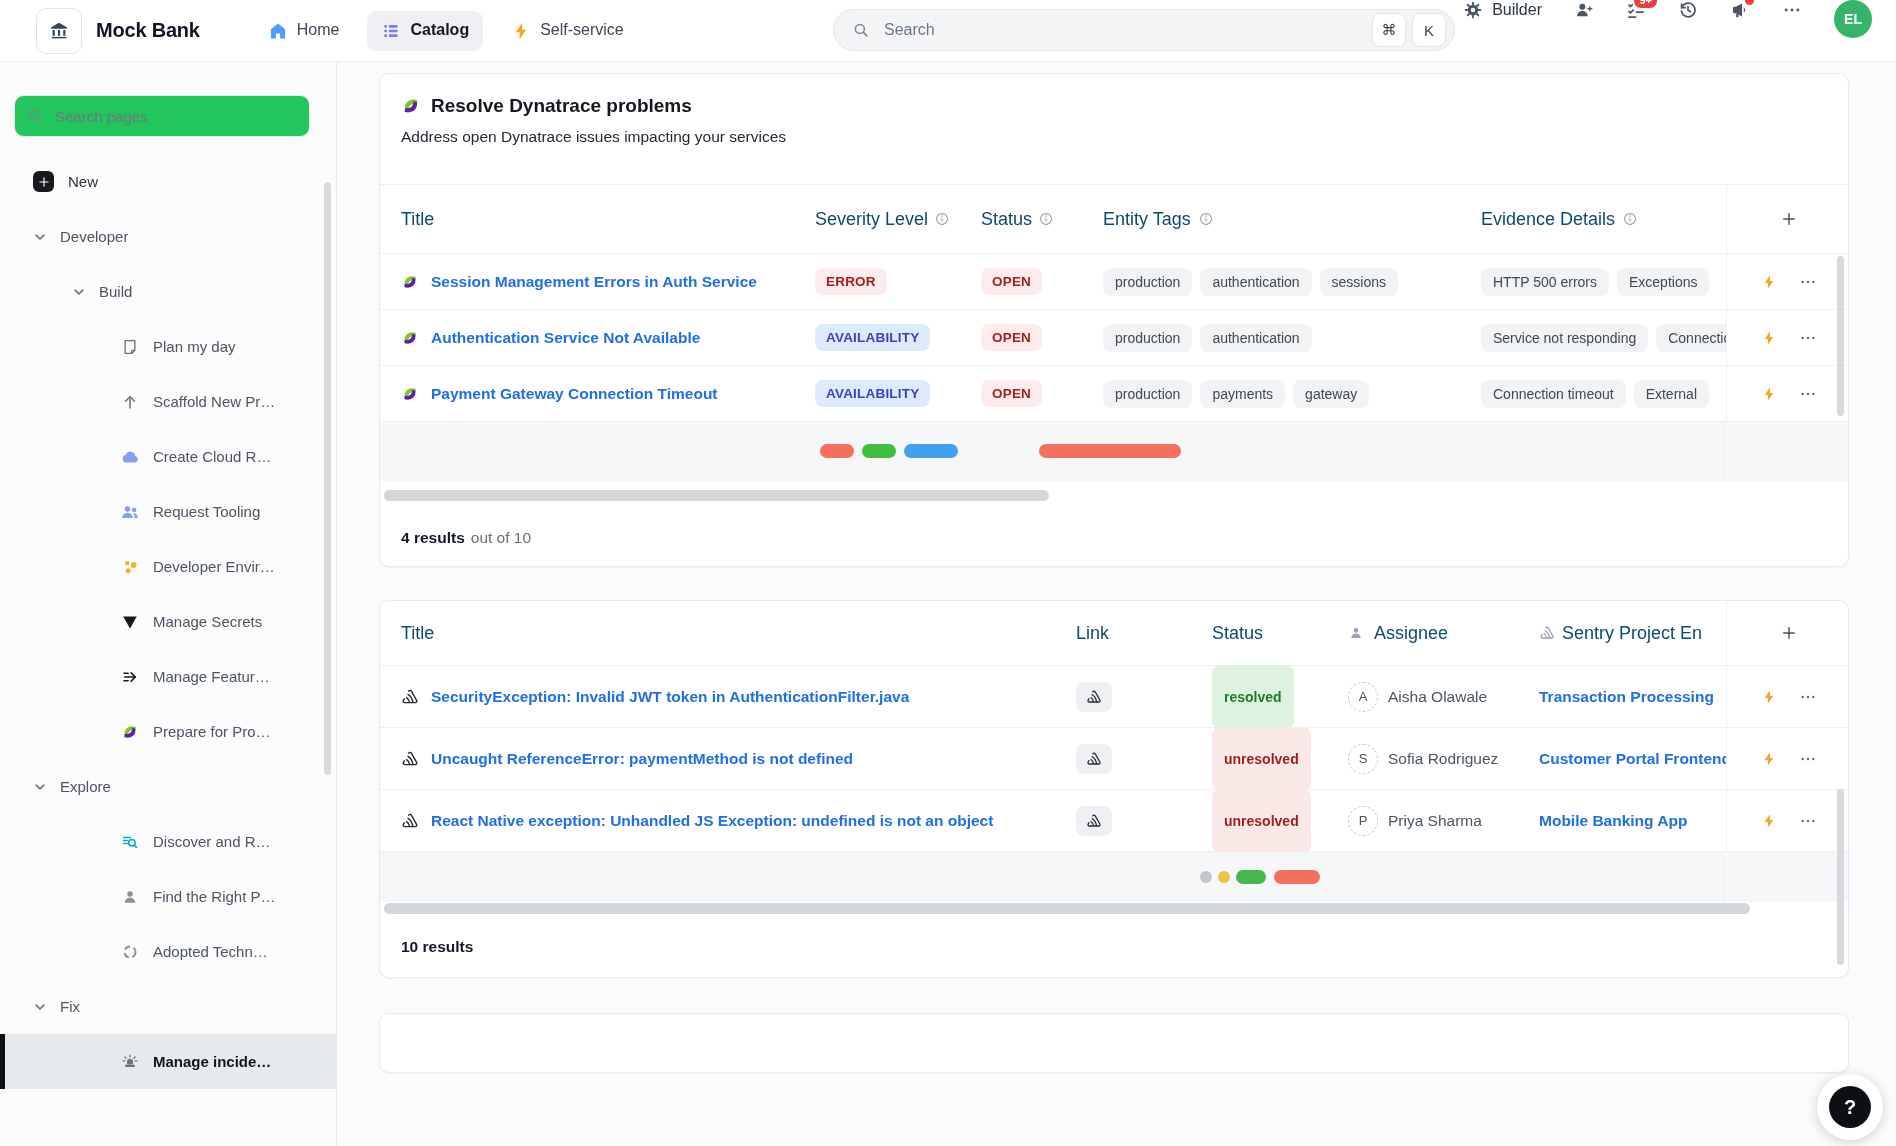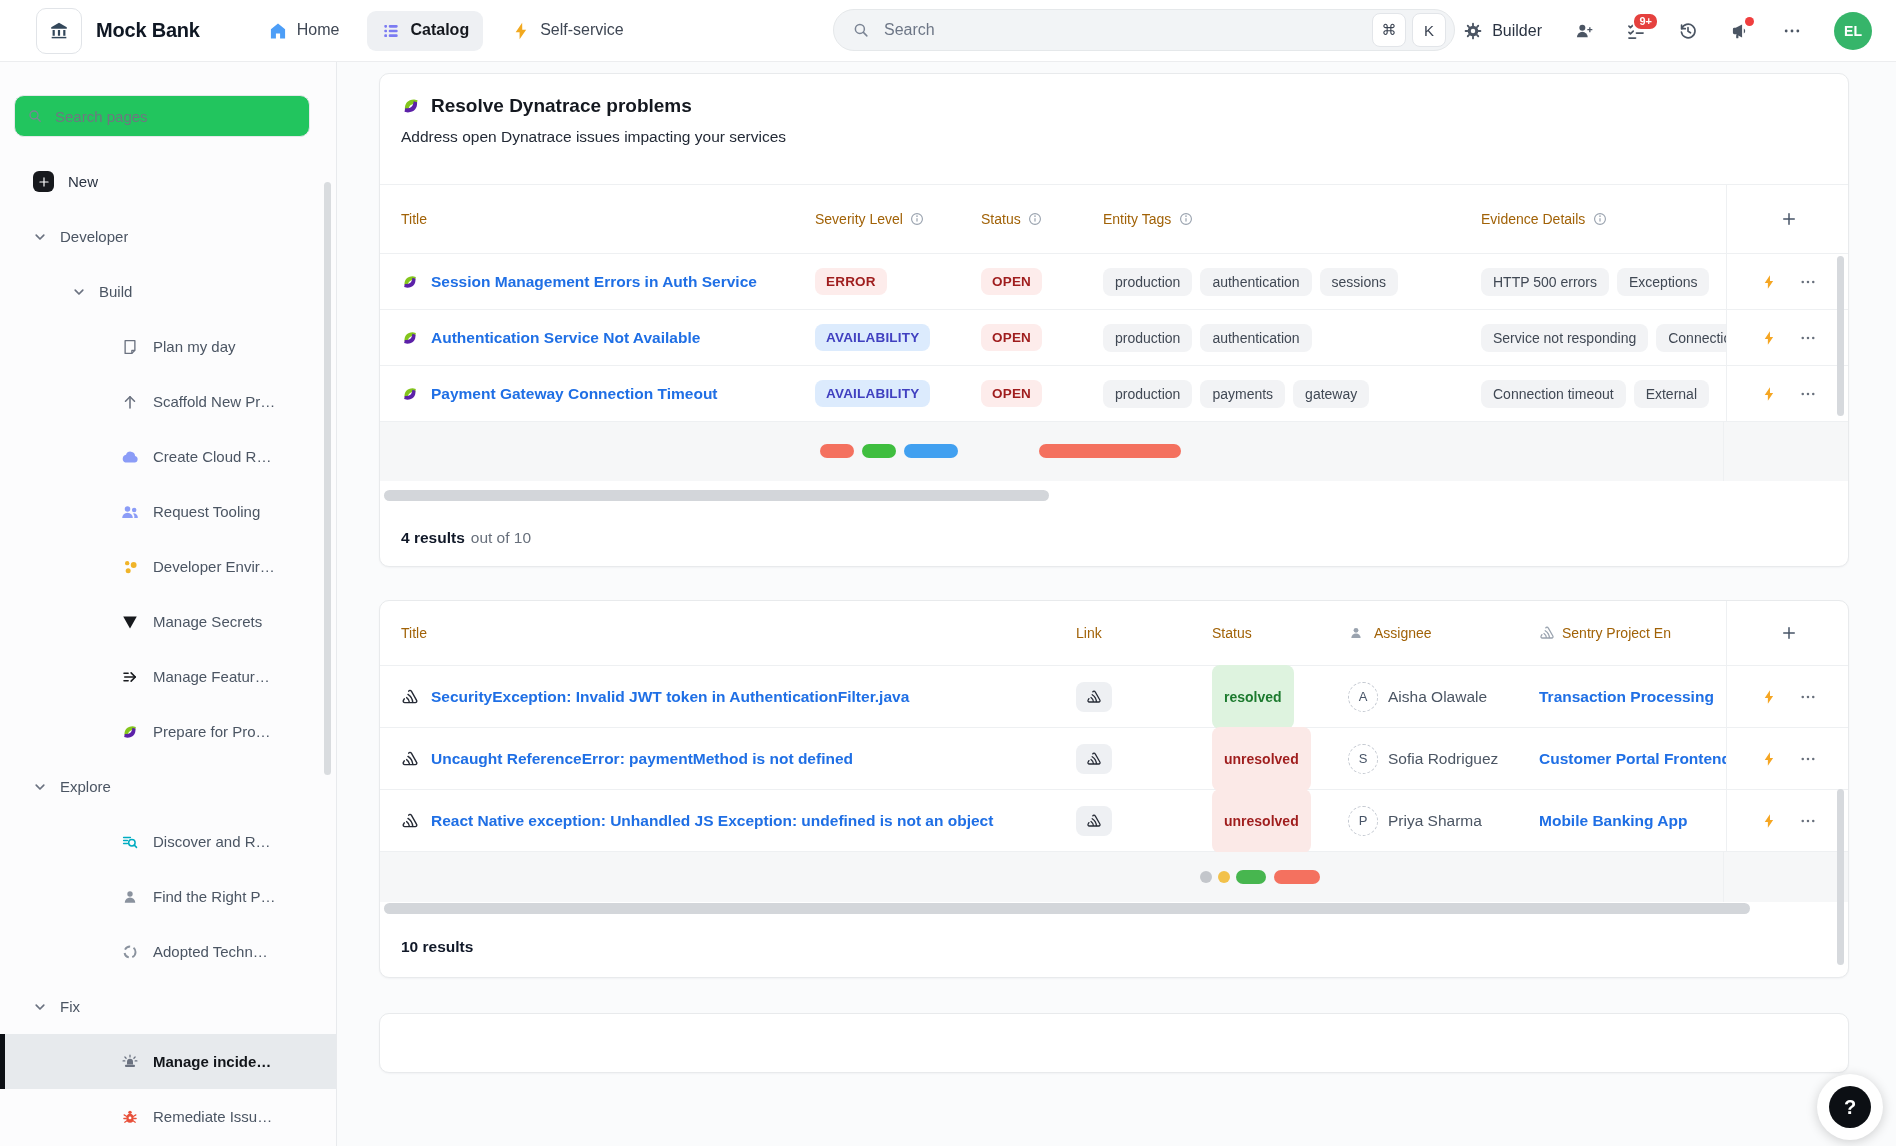--- a/index.html
+++ b/index.html
@@ -24,21 +24,21 @@
   .nav-item.active{background:#eef0f3;color:#15181e;font-weight:600}
   .nav-home-ic{color:#4d9ef7}.nav-cat-ic{color:#7b7bf2}.nav-bolt-ic{color:#f2a91f}
   .search-pill{position:absolute;left:833px;top:9px;width:622px;height:42px;background:#f2f4f6;
     border:1px solid #e5e8ea;border-radius:22px;display:flex;align-items:center;padding:0 8px 0 18px;box-sizing:border-box}
   .search-pill .mag{color:#7b8494;margin-right:12px}
   .search-pill input{flex:1;border:none;outline:none;background:transparent;font-size:16px;
     color:#3a4352;font-family:inherit}
   .search-pill input::placeholder{color:#6d7686}
   .kbd{width:32px;height:32px;background:#fff;border:1px solid #e2e5e9;border-radius:8px;
     display:flex;align-items:center;justify-content:center;font-size:15px;color:#3a4352;margin-left:6px}
-  .nb-right{position:absolute;right:24px;top:0;height:61px;display:flex;align-items:center;gap:32px}
+  .nb-right{position:absolute;right:24px;top:0;height:61px;display:flex;align-items:flex-start;gap:32px}
   .builder{display:flex;align-items:center;gap:9px;font-size:16px;color:#2a3342;cursor:pointer}
   .builder .g{color:#4b5563}
   .nb-ic{color:#4b5563;cursor:pointer;position:relative}
   .count-badge{position:absolute;top:-9px;right:-13px;background:#e5413e;color:#fff;font-size:11px;
     font-weight:700;border-radius:9px;padding:2px 5px;line-height:1;border:2px solid #fff}
   .red-dot{position:absolute;top:-4px;right:-4px;width:9px;height:9px;border-radius:50%;background:#f03e3e}
   .avatar{width:38px;height:38px;border-radius:50%;background:#36b56a;color:#fff;font-size:14px;
     font-weight:700;display:flex;align-items:center;justify-content:center;cursor:pointer}
 
   
@@ -70,21 +70,21 @@
   .card{width:1470px;background:#fff;border:1px solid #e8eaec;border-radius:10px;position:relative;
     overflow:hidden;box-shadow:0 1px 2px rgba(16,24,40,.04);box-sizing:border-box}
   .card-head{border-bottom:1px solid #eef0f2;box-sizing:border-box}
   .card1 .card-head{height:111px;padding:21px 24px 0 21px}
   .card2 .card-head{height:119px;padding:26px 24px 0 21px}
   .ct-row{display:flex;align-items:center;gap:10px}
   .card-title{font-size:19px;font-weight:700;color:#14181f}
   .card-sub{font-size:15.5px;color:#232a36;margin-top:11px}
 
   .trow{display:flex;align-items:center;border-bottom:1px solid #eef0f2;box-sizing:border-box}
-  .thead{color:#a16207;font-size:14px}
+  .thead{color:#0c4a6e;font-size:18px}
   .card1 .thead{height:69px}.card2 .thead{height:65px}
   .card1 .trow.datarow{height:56px}.card2 .trow.datarow{height:62px}
   .trow:last-of-type{border-bottom:none}
   .th{display:flex;align-items:center;gap:7px}
   .info-ic{color:#9aa3af;cursor:pointer}
 
   
   .c1-title{flex:0 0 414px;margin-left:21px;display:flex;align-items:center;gap:12px;overflow:hidden}
   .c1-sev{flex:0 0 166px}.c1-status{flex:0 0 122px}
   .c1-tags{flex:0 0 378px;display:flex;gap:8px;overflow:hidden}
@@ -526,28 +526,20 @@
       <span class="s-lbl">Fix</span>
     </div>
     <div class="s-item leaf selected">
       <span class="s-ic" style="color:#6b7280">
           <svg class="ic18">
             <use href="#i-siren"></use>
           </svg>
         </span>
       <span class="s-lbl">Manage incide…</span>
     </div>
-    <div class="s-item leaf">
-      <span class="s-ic" style="color:#e8503a">
-          <svg class="ic18">
-            <use href="#i-bug"></use>
-          </svg>
-        </span>
-      <span class="s-lbl">Remediate Issu…</span>
-    </div>
   </nav>
   <div class="sb-thumb"></div>
 </aside>
 
 <main class="main">
 
   <section class="card card1">
     <div class="card-head">
       <div class="ct-row">
         <span>

